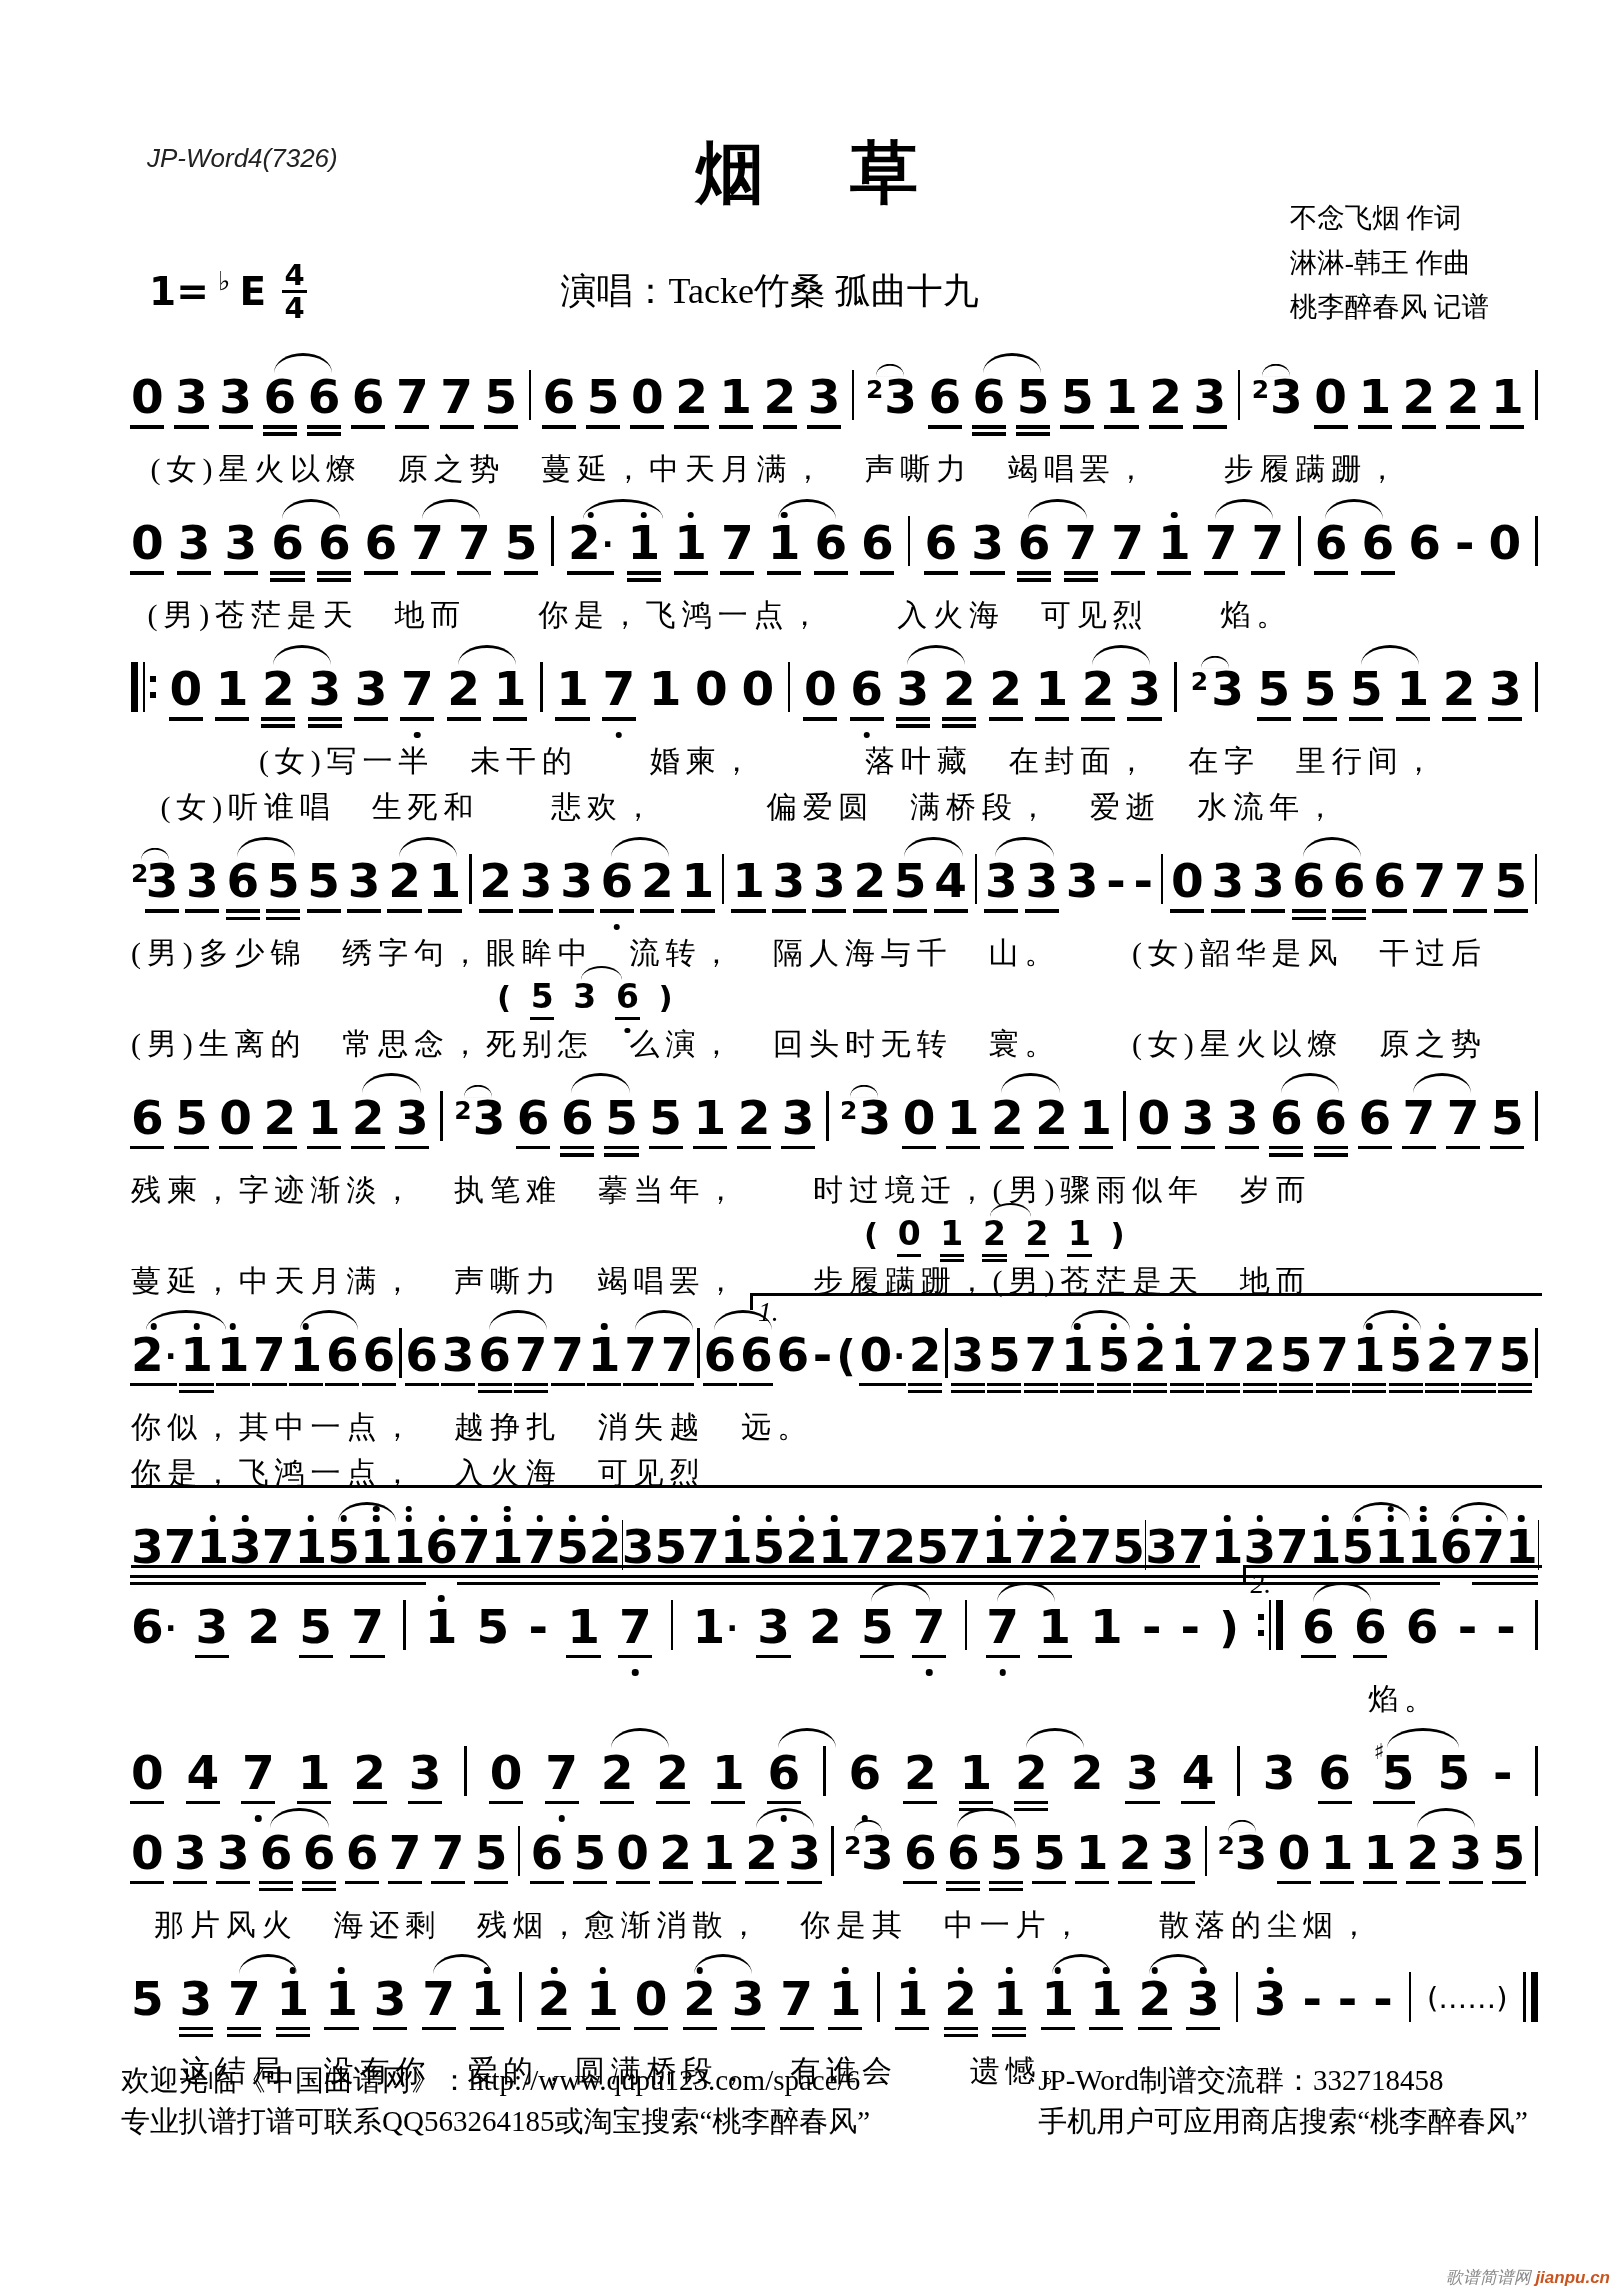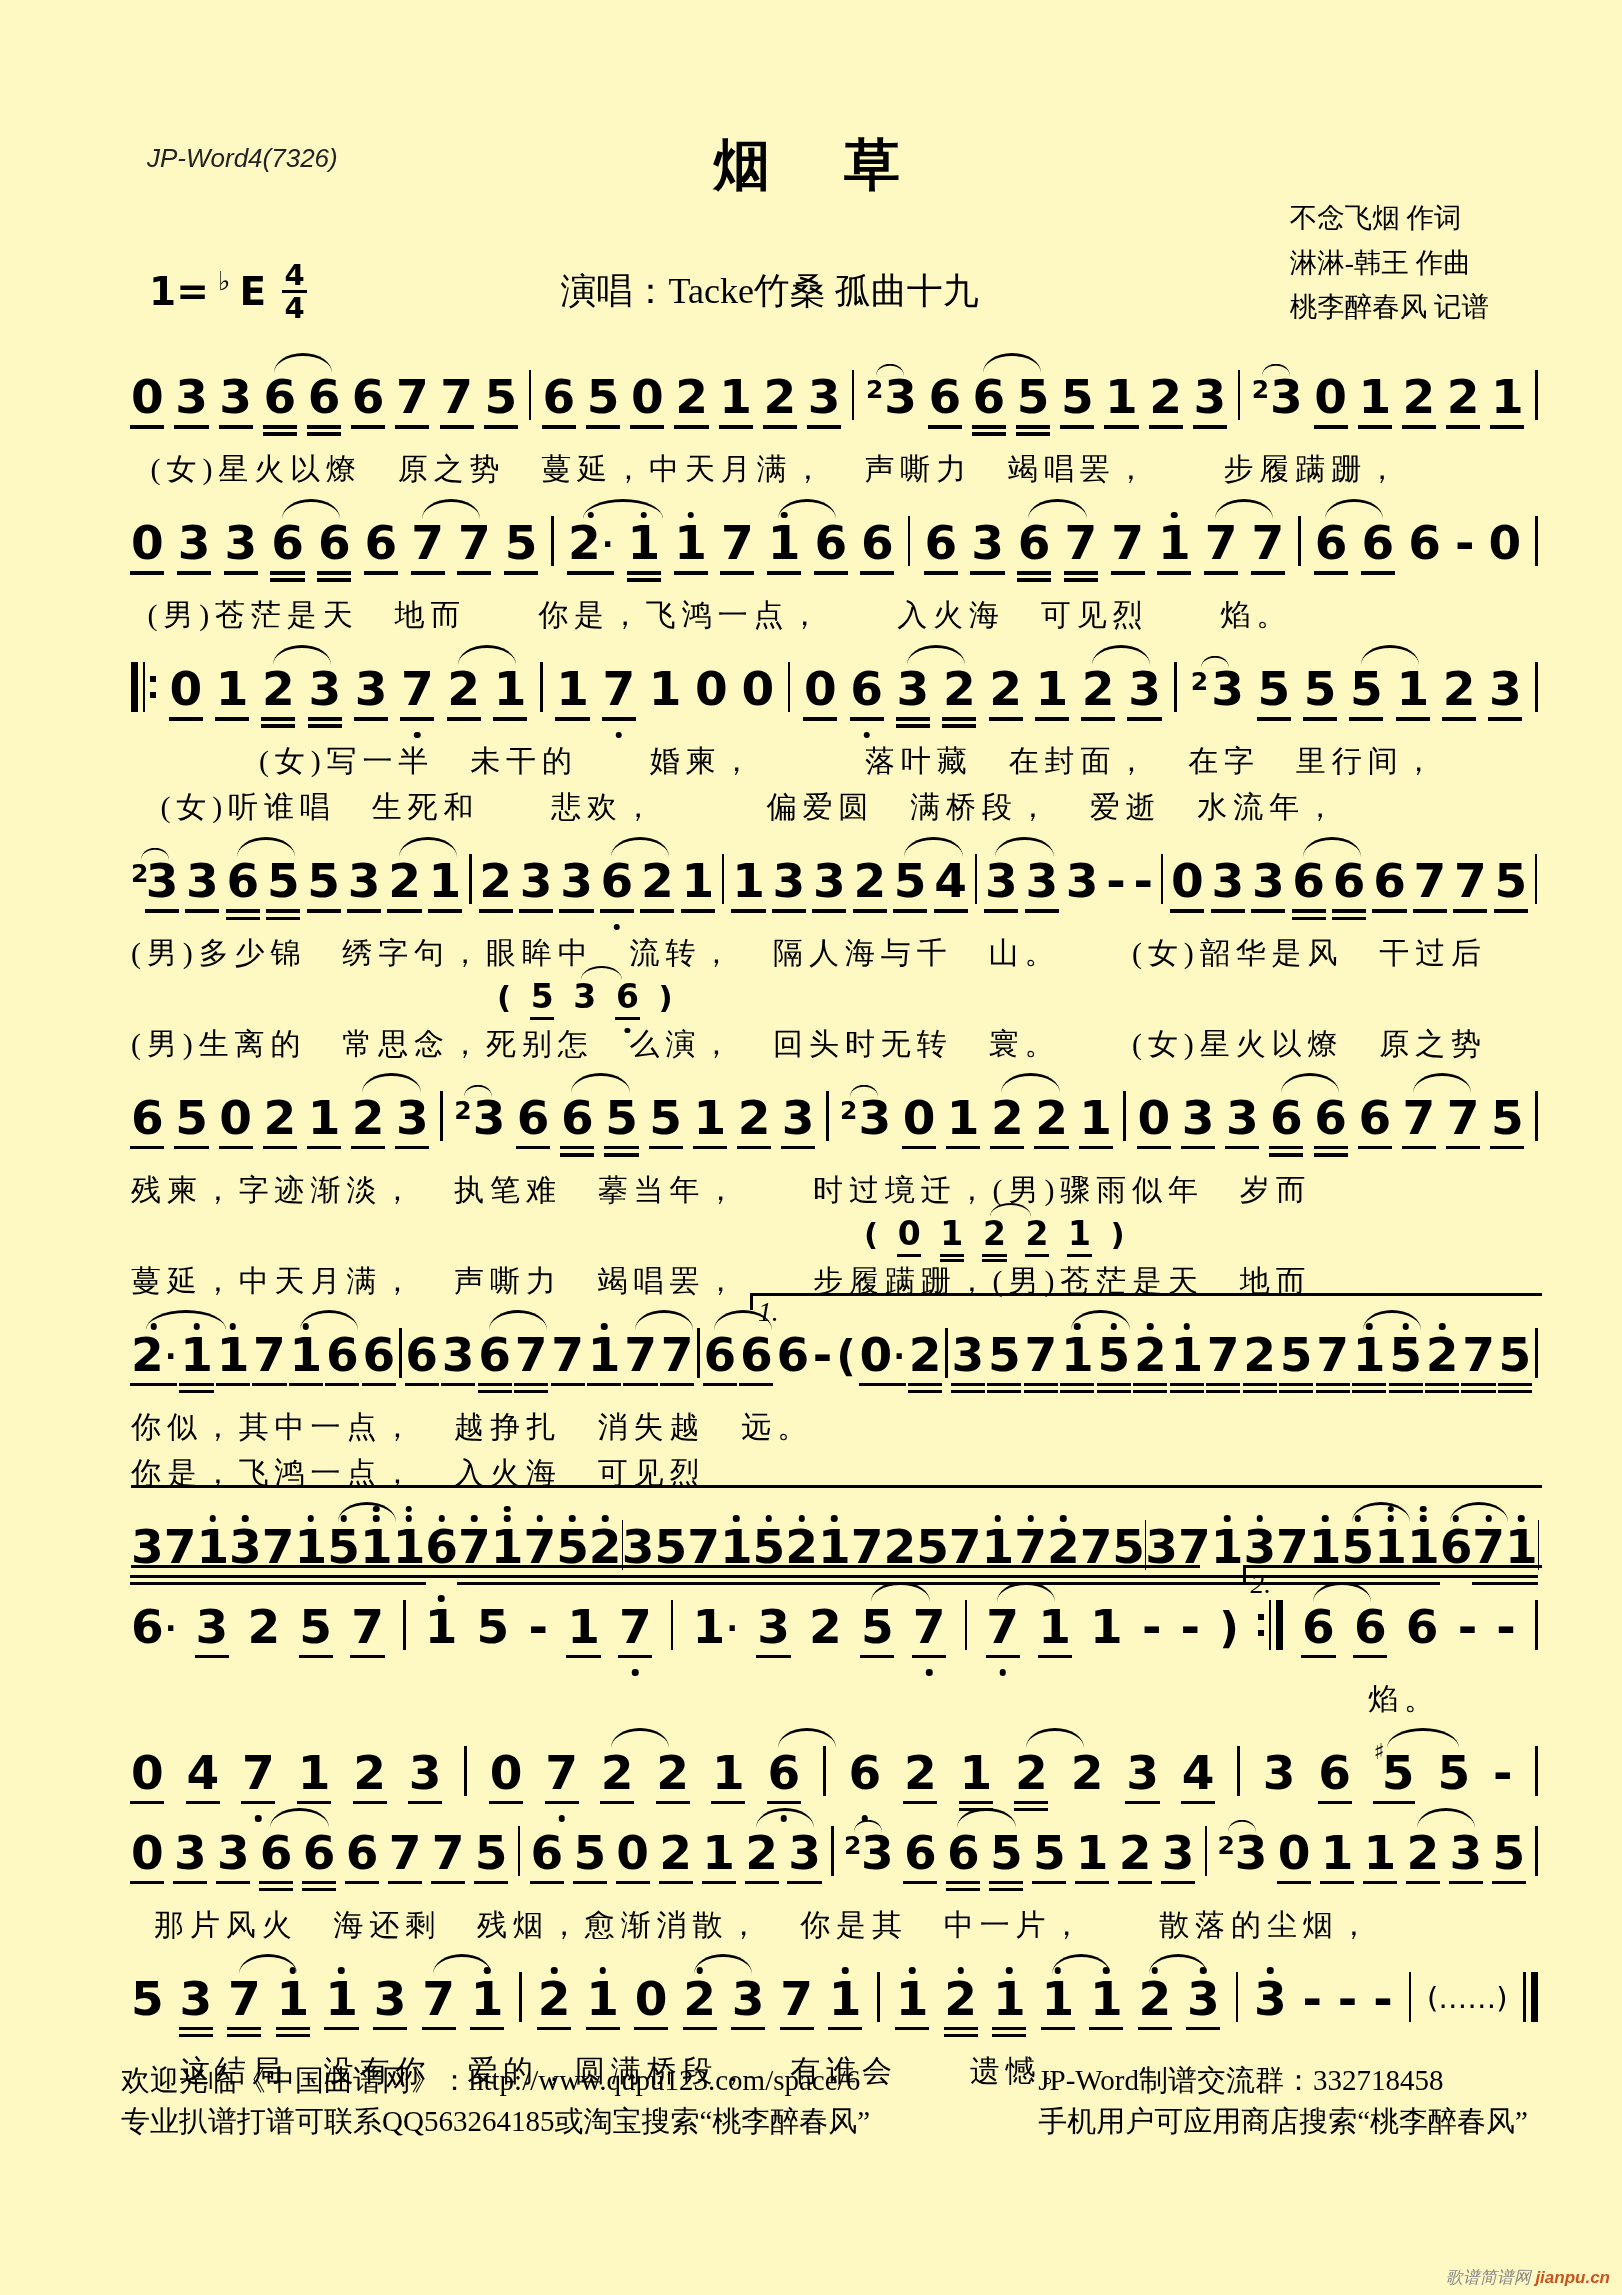--- a/index.html
+++ b/index.html
@@ -1,22 +1,22 @@
 <!DOCTYPE html>
 <html style="font-size:10.5px"><head>
 <meta charset="utf-8">
 <style>
   html,body{margin:0;padding:0;background:#e8e8e8}
-  .sheet{position:relative;width:1623px;height:2295px;background:#fef9c3;color:#000;
+  .sheet{position:relative;width:1623px;height:2295px;background:#ffffff;color:#000;
          font-family:"Liberation Serif",serif;overflow:hidden}
 
   
   .tl-mark{position:absolute;left:147px;top:143px;font:italic 26px "Liberation Sans",sans-serif;color:#222}
   .title{position:absolute;left:0;top:128px;width:100%;text-align:center;
-         font-size:56px;font-weight:700;letter-spacing:9.2px}
+         font-size:68px;font-weight:700;letter-spacing:9.2px}
   .singer{position:absolute;left:50%;top:267px;transform:translateX(-60%);font-size:36px}
   .credits{position:absolute;right:134px;top:196px;font-size:27.5px;line-height:1.62;text-align:left}
   .keysig{position:absolute;left:149px;top:260px;font-size:39px;font-weight:700;
           font-family:"DejaVu Sans",sans-serif;display:flex;align-items:center;gap:9.2px}
   .keysig .flat{font-size:26px;vertical-align:super;position:relative;top:-10.5px}
   .frac{display:inline-block;text-align:center;font-size:29px;line-height:1.05;margin-left:6.5px}
   .frac .top{display:block;border-bottom:3.3px solid #000;padding:0 2.6px}
   .frac .bot{display:block}
 
   

